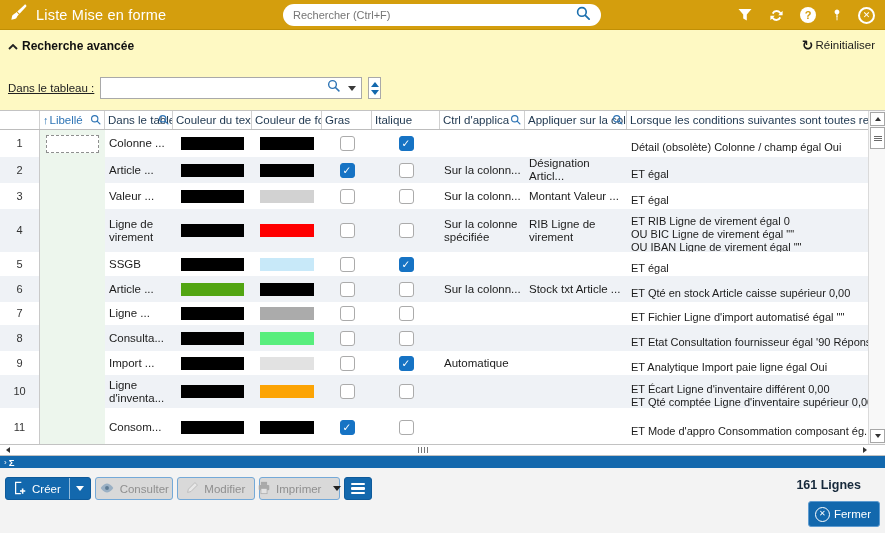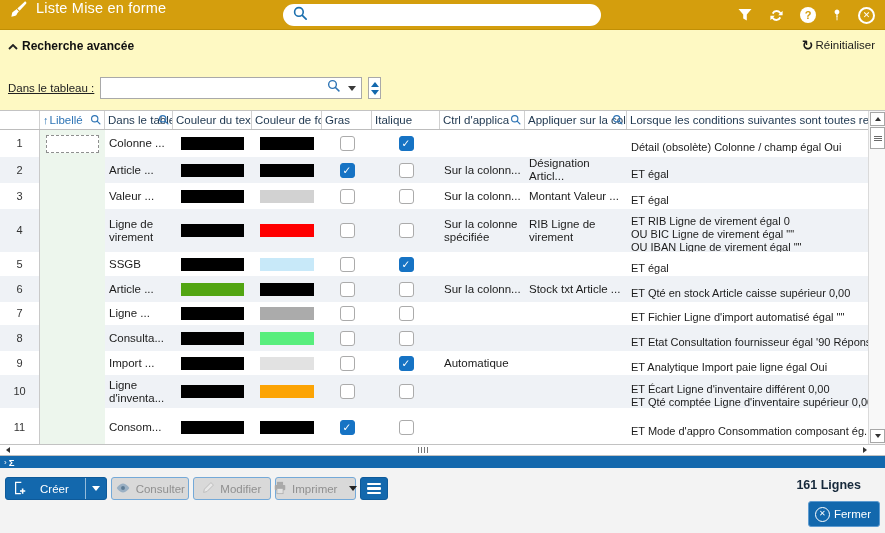--- a/index.html
+++ b/index.html
@@ -1,20 +1,20 @@
 <!DOCTYPE html>
 <html><head>
 <meta charset="utf-8">
 <style>
   * { box-sizing: border-box; margin: 0; padding: 0; }
   html,body { width: 885px; height: 533px; overflow: hidden; }
   body { font-family: "Liberation Sans", "DejaVu Sans", sans-serif; background: #f3f3f3; position: relative; }
 
   
-  .titlebar { height: 30px; background: #d49e0d; position: relative; display: flex; padding-left: 9px; border-bottom: 1px solid #c08f05; }
+  .titlebar { height: 30px; background: #d49e0d; position: relative; display: flex; align-items: center; padding-left: 9px; border-bottom: 1px solid #c08f05; }
   .titlebar .title { color: #fff; font-size: 14.5px; margin-left: 8px; letter-spacing: .2px; }
   .tsearch { position: absolute; left: 283px; top: 4px; width: 318px; height: 22px; background: #fff; border-radius: 12px; display: flex; align-items: center; padding: 0 10px; }
   .tsearch input { border: 0; outline: 0; flex: 1; font-size: 11px; color: #555; background: transparent; font-family: inherit; }
   .ticons { position: absolute; right: 10px; top: 0; height: 30px; display: flex; align-items: center; gap: 15px; }
   .ticons .ic { display: flex; align-items: center; justify-content: center; cursor: pointer; }
   .hamb { display: inline-block; width: 17px; }
   .hamb i { display: block; height: 2.6px; background: #fff; margin: 2.6px 0; border-radius: 1px; }
   .help-circ { width: 16px; height: 16px; border-radius: 50%; background: #fff; color: #d49e0d; font-weight: bold; font-size: 11px; text-align: center; line-height: 16px; }
   .close-circ { width: 17px; height: 17px; border-radius: 50%; border: 2px solid #fff; color: #fff; font-weight: bold; font-size: 9px; text-align: center; line-height: 13px; }
 
@@ -70,21 +70,21 @@
   .hgrip { position: absolute; left: 418px; top: 2px; display: flex; gap: 2px; cursor: grab; }
   .hgrip i { display: block; width: 1px; height: 6px; background: #777; }
   .sumbar { height: 12px; background: #1368ad; color: #fff; display: flex; align-items: center; padding-left: 4px; cursor: pointer; }
   .sumbar .gt { font-size: 8px; margin-right: 2px; }
   .sumbar .sig { font-size: 9.5px; font-weight: bold; }
 
   
   .footer { position: relative; height: 65px; background: #f3f3f3; }
   .btnrow { position: absolute; left: 5px; top: 9px; display: flex; gap: 4px; }
   .btn { height: 23px; border-radius: 3px; font-size: 11.5px; display: flex; align-items: center; cursor: pointer; }
-  .btn-primary { background: #1368ad; border: 1px solid #0e5a9a; color: #fff; padding: 0 0 0 7px; gap: 8px; }
+  .btn-primary { background: #1368ad; border: 1px solid #0e5a9a; color: #fff; padding: 0 0 0 7px; }
   .btn-primary .lbl { margin: 0 8px 0 5px; }
   .split-caret { border-left: 1px solid rgba(255,255,255,.55); height: 100%; display: flex; align-items: center; padding: 0 6px; }
   .caret-w { width:0;height:0;border-left:4px solid transparent;border-right:4px solid transparent;border-top:5px solid #fff; }
   .caret-b { width:0;height:0;border-left:4px solid transparent;border-right:4px solid transparent;border-top:5px solid #222; margin-left:7px; }
   .btn-disabled { background: #d9d9d9; border: 1px solid #74a9d8; color: #8f8f8f; width: 78px; justify-content: center; gap: 5px; cursor: default; }
   .btn-print { width: 81px; }
   .btn-menu { width: 28px; background: #1368ad; border: 1px solid #0e5a9a; justify-content: center; }
   .btn-menu .hamb { width: 14px; }
   .btn-menu .hamb i { height: 2.2px; margin: 2.2px 0; }
   .count { position: absolute; right: 24px; top: 10px; font-weight: bold; font-size: 12.5px; color: #16283a; }
@@ -96,20 +96,21 @@
 
 <div class="titlebar">
   <span class="ic">
     <svg viewBox="0 0 24 24" width="19" height="19" fill="#fff">
         <path d="M21.5 2.5c.6.6.7 1.5.1 2.1l-8.2 8.9-2.9-2.9 8.9-8.2c.6-.6 1.5-.5 2.1.1zM9.5 11.5l3 3-1.2 1.2c-.6.6-1 1.4-1.4 2.3-.5 1.2-1.6 2-2.9 2.2L3 21l.8-4c.2-1.3 1-2.4 2.2-2.9.9-.4 1.7-.8 2.3-1.4l1.2-1.2z"></path>
       </svg>
   </span>
   <span class="title">Liste Mise en forme</span>
 
   <div class="tsearch">
+    <input type="text" placeholder="Rechercher (Ctrl+F)" style="">
     <span>
       <svg viewBox="0 0 16 16" width="15" height="15">
           <circle cx="6.3" cy="6.3" r="4.6" fill="none" stroke="#1b6fae" stroke-width="1.7"></circle>
           <line x1="9.9" y1="9.9" x2="14" y2="14" stroke="#1b6fae" stroke-width="1.9" stroke-linecap="round"></line>
         </svg>
     </span>
   </div>
 
   <div class="ticons">
     <span class="ic hamb">

